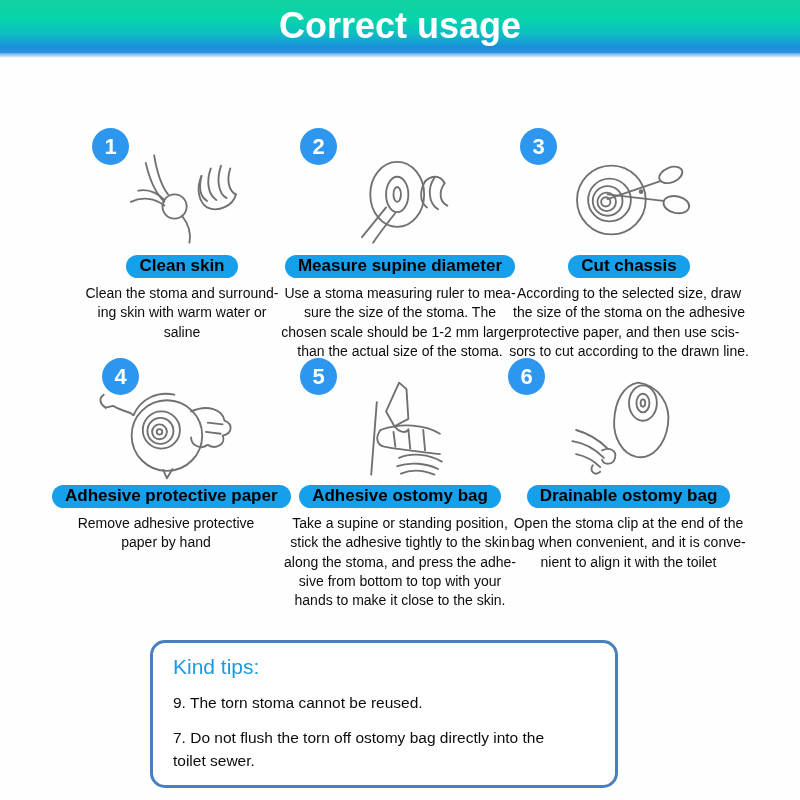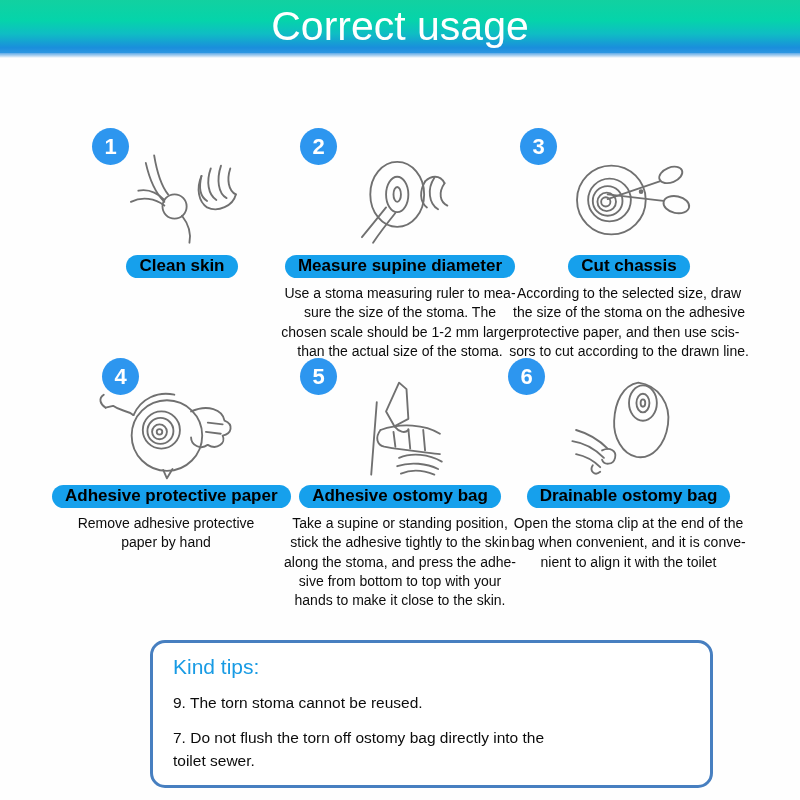--- a/index.html
+++ b/index.html
@@ -4,21 +4,21 @@
 <style>
   html,body{margin:0;padding:0;}
   body{width:800px;height:800px;background:#fefefe;font-family:"Liberation Sans",sans-serif;position:relative;overflow:hidden;}
   .page{position:absolute;inset:0;}
 
   
   header{position:absolute;left:0;top:0;width:800px;height:53px;
     background:linear-gradient(180deg,#12d1a0 0%,#05d4aa 38%,#0fbdc4 64%,#1a8edc 90%,#2f97e2 100%);}
   header::after{content:"";position:absolute;left:0;top:53px;width:800px;height:5px;
     background:linear-gradient(180deg,#5faae6 0%,#b9d8f2 60%,#fefefe 100%);}
-  h1{margin:0;text-align:center;line-height:52px;font-size:41px;font-weight:normal;color:#ffffff;letter-spacing:0px;}
+  h1{margin:0;text-align:center;line-height:52px;font-size:36px;font-weight:bold;color:#ffffff;letter-spacing:0px;}
 
   
   .cell{position:absolute;text-align:center;}
   .c1{left:68px; top:128px;width:228px;}
   .c2{left:276px;top:128px;width:248px;}
   .c3{left:508px;top:128px;width:242px;}
   .c4{left:52px; top:358px;width:228px;}
   .c5{left:276px;top:358px;width:248px;}
   .c6{left:506px;top:358px;width:245px;}
 
@@ -28,21 +28,21 @@
 
   .illo{height:108px;padding-top:16px;display:flex;justify-content:center;align-items:flex-end;}
   .illo svg{display:block;}
 
   .pill{display:inline-block;margin-top:3px;background:#16a0ec;color:#000000;font-weight:bold;
     font-size:17px;line-height:22px;padding:0 13px 1px;border-radius:14px;white-space:nowrap;}
 
   .desc{margin:6px 0 0;font-size:14px;line-height:1.38;color:#0c0c0c;white-space:pre;text-align:center;}
 
   
-  .tips{position:absolute;left:150px;top:640px;width:563px;height:148px;box-sizing:border-box;
+  .tips{position:absolute;left:150px;top:640px;width:468px;height:148px;box-sizing:border-box;
     border:3px solid #477fc0;border-radius:15px;background:#fff;padding:8px 12px 8px 20px;text-align:left;}
   .tips h2{margin:4px 0 2px;font-size:21px;font-weight:normal;color:#189be4;}
   .tips p{margin:13px 0 0;font-size:15.5px;line-height:1.45;color:#0c0c0c;white-space:pre-line;}
 
   .lineart{stroke:#707070;stroke-width:2;fill:none;stroke-linecap:round;stroke-linejoin:round;}
 </style>
 </head>
 <body>
 
 <div class="page">
@@ -62,20 +62,23 @@
         <path d="M106,30 C100,44 103,58 112,64 C124,70 140,62 143,50"></path>
         <path d="M55,8 C58,26 62,40 70,50"></path>
         <path d="M46,16 C50,34 56,48 66,58"></path>
         <path d="M38,46 C48,44 58,48 66,56"></path>
         <path d="M30,58 C42,52 56,54 66,62"></path>
         <circle cx="77" cy="63" r="13"></circle>
         <path d="M85,73 C92,82 95,92 93,102"></path>
       </svg>
     </div>
     <div><span class="pill">Clean skin</span></div>
+    <p class="desc">Clean the stoma and surround-
+ing skin with warm water or
+saline</p>
   </section>
 
   <section class="cell c2">
     <div class="badge">2</div>
     <div class="illo">
       <svg width="170" height="104" viewBox="0 0 170 112" class="lineart">
         <ellipse cx="82" cy="50" rx="29" ry="35"></ellipse>
         <ellipse cx="82" cy="50" rx="12" ry="19"></ellipse>
         <ellipse cx="82" cy="50" rx="4" ry="8"></ellipse>
         <path d="M112,36 C106,46 106,58 114,64"></path>

